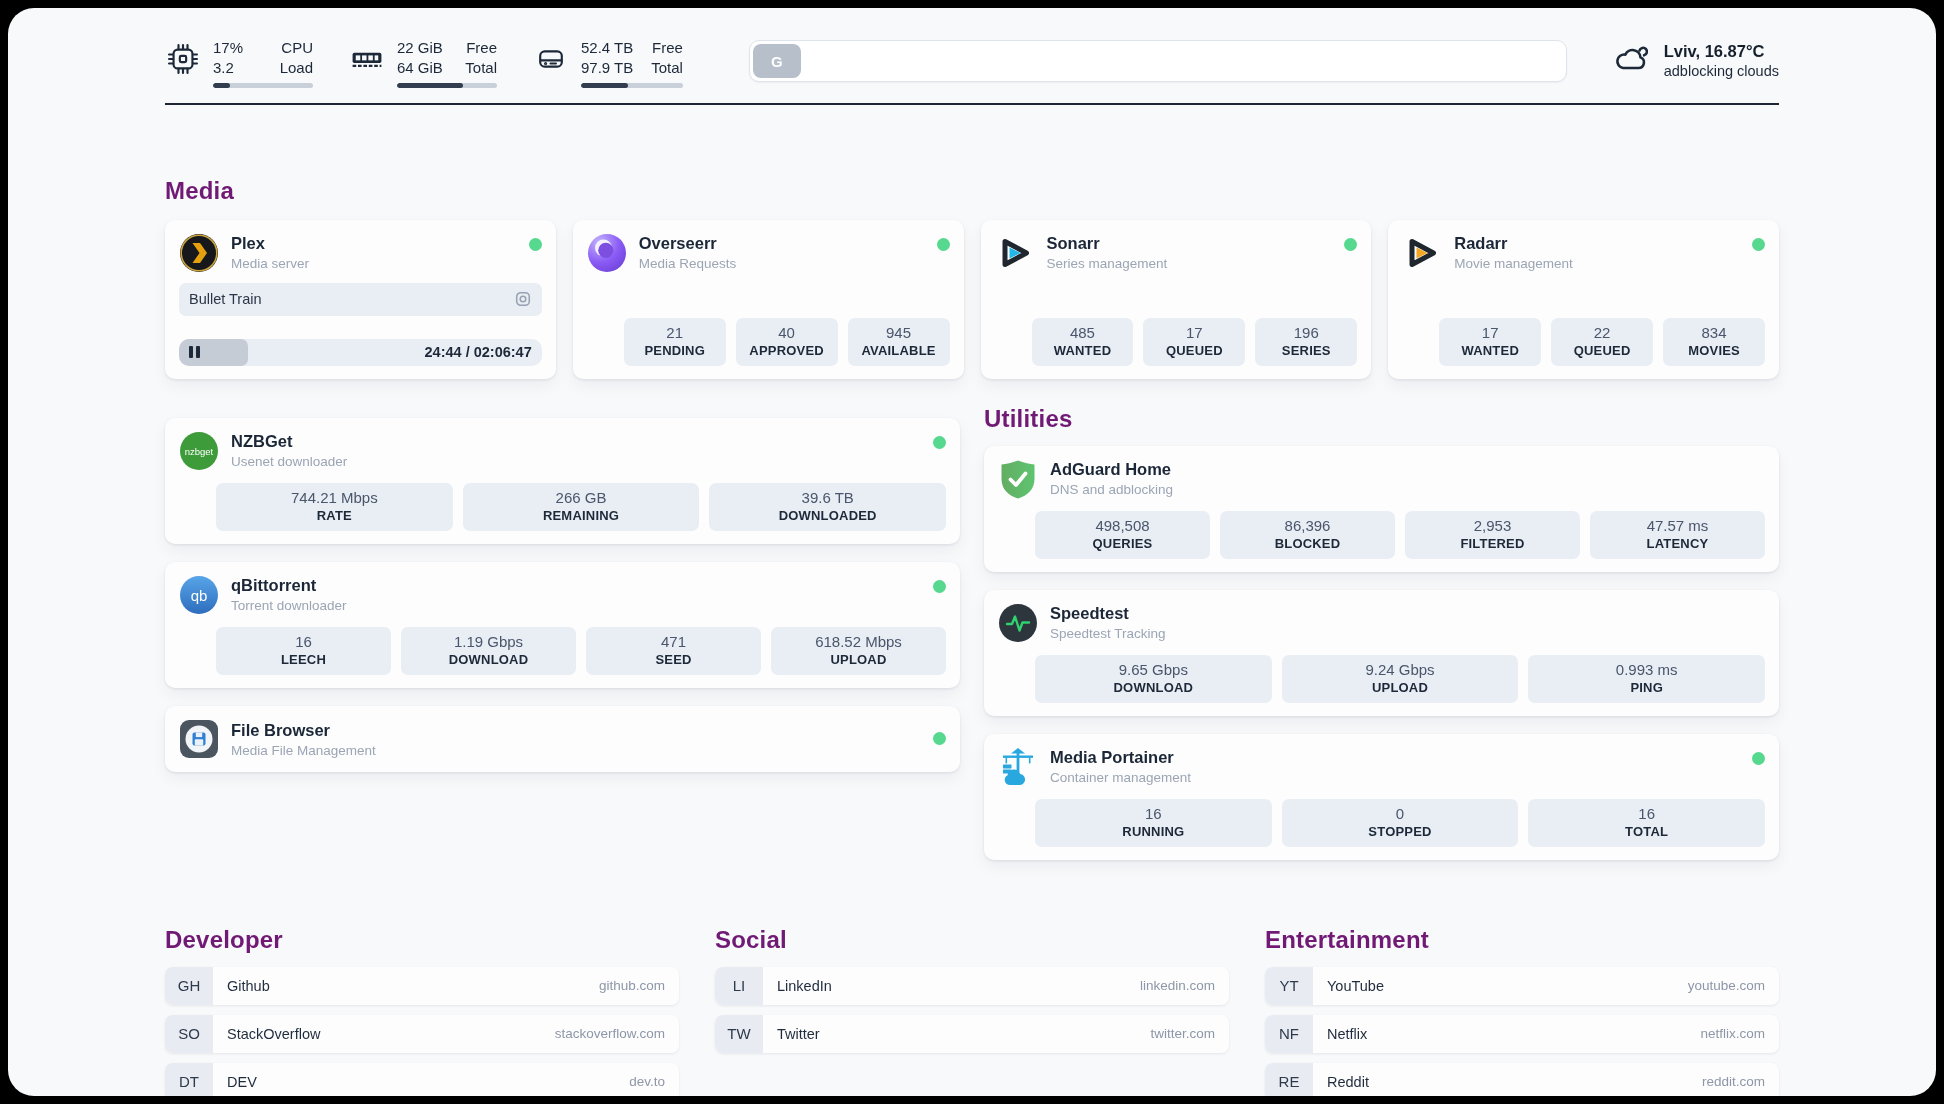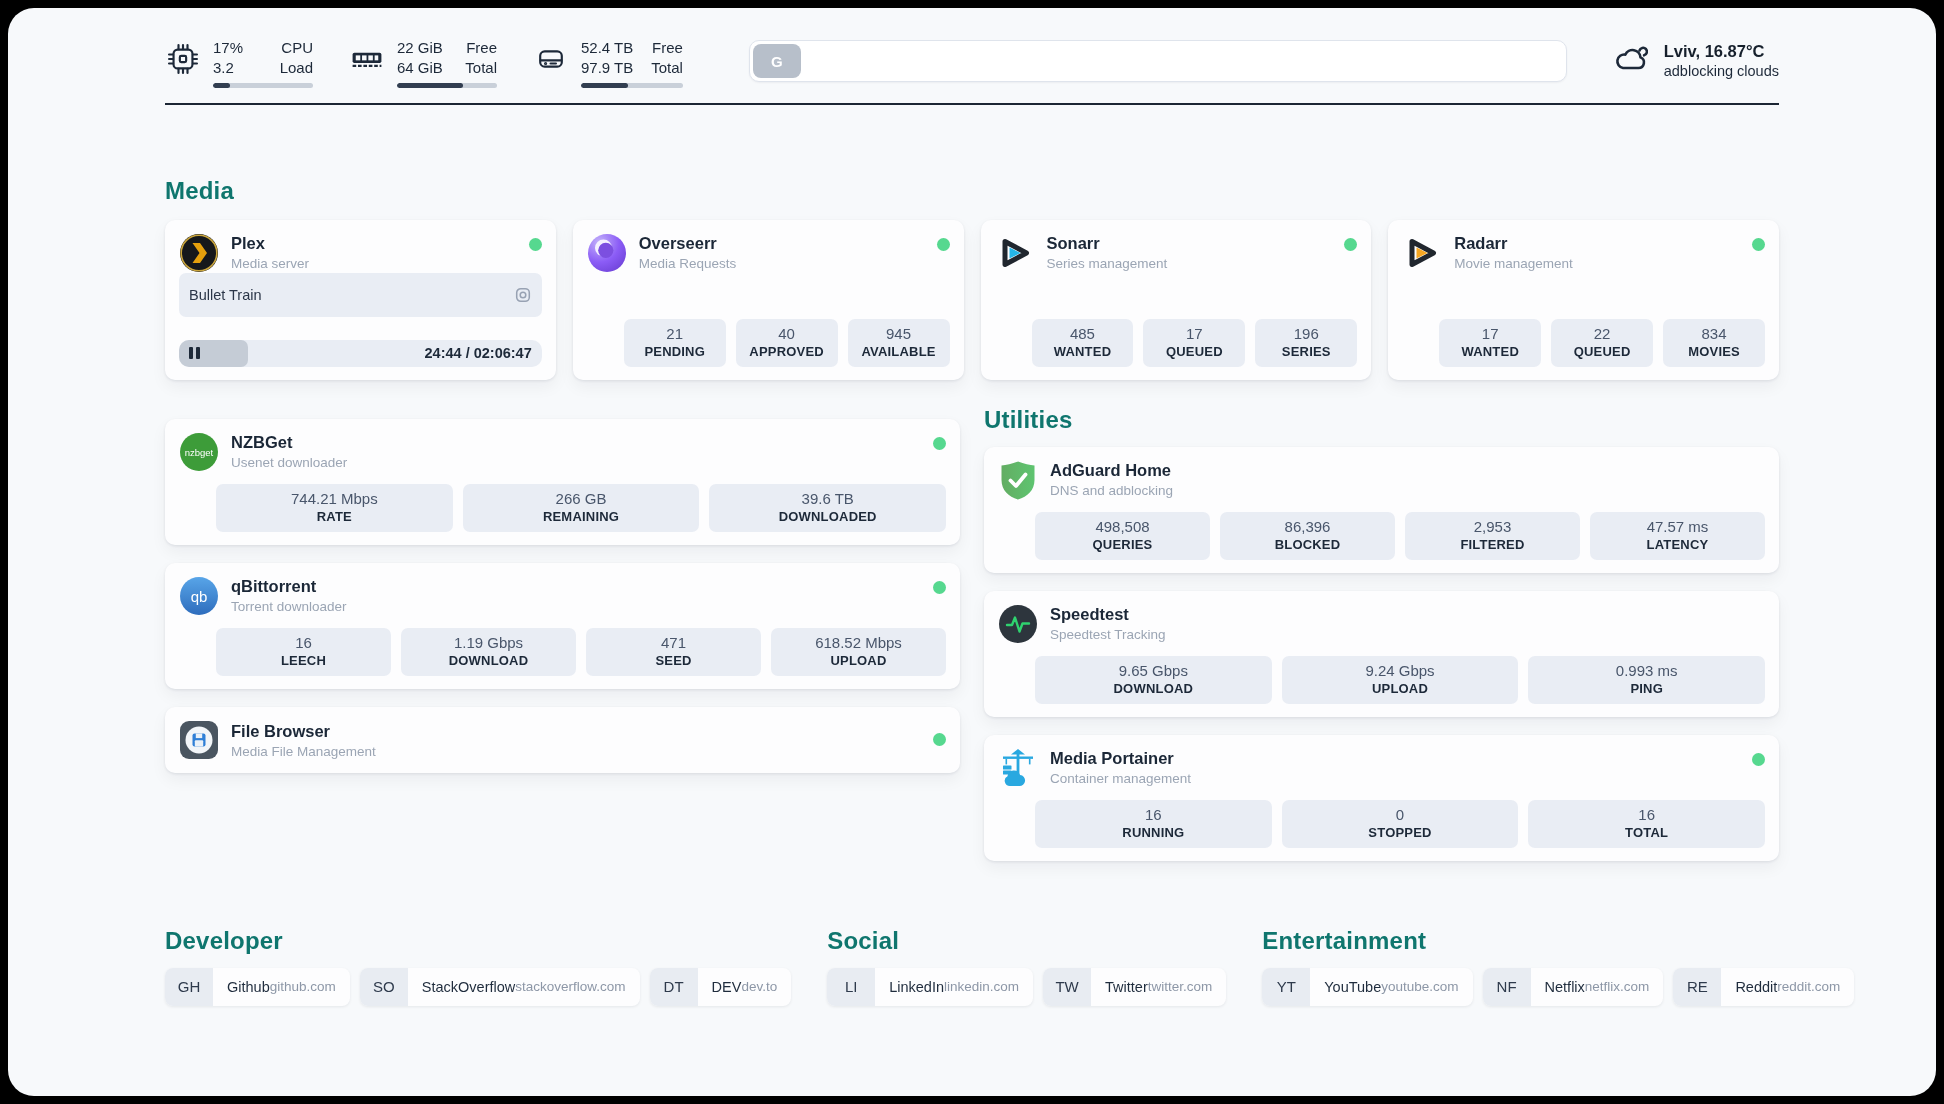--- a/index.html
+++ b/index.html
@@ -28,61 +28,61 @@
 
   .weather { display:flex; align-items:center; gap:13px; margin-top:2px; }
   .weather-icon { width:40px; height:40px; }
   .weather-icon svg { width:100%; height:100%; display:block; }
   .weather-loc { font-size:16.5px; font-weight:600; color:#16202c; }
   .weather-cond { font-size:14.5px; color:#1d2939; margin-top:2px; }
 
   .divider { margin-top:15px; border-top:2px solid #1c2634; }
 
   
-  .section-title { font-size:24px; font-weight:600; color:#0f766e; letter-spacing:.2px; }
+  .section-title { font-size:24px; font-weight:600; color:#701a75; letter-spacing:.2px; }
   .media-title { margin-top:72px; }
   .media-grid { display:grid; grid-template-columns:repeat(4,1fr); gap:17px; margin-top:15px; }
 
   .card { background:#fdfdfe; border-radius:10px; padding:13px 14px;
     box-shadow:0 1px 3px rgba(16,24,40,.09), 0 7px 16px rgba(16,24,40,.05);
     display:flex; flex-direction:column; cursor:pointer; }
   .media-grid .card { min-height:130px; }
   .card-head { display:flex; align-items:flex-start; gap:12px; }
   .app-icon { width:40px; height:40px; flex:0 0 auto; }
   .app-icon svg { width:100%; height:100%; display:block; }
   .app-title { font-size:16.5px; font-weight:600; color:#1b2737; padding-top:1px; }
   .app-sub { font-size:13.5px; color:#9ba5b4; margin-top:3px; }
   .dot { width:13px; height:13px; border-radius:50%; background:#56d88f; margin-left:auto; margin-top:5px; flex:0 0 auto; }
 
   .stats { display:flex; gap:10px; margin-top:auto; padding-top:12px;padding-left:37px; }
   .stat { flex:1; background:#e9edf4; border-radius:7px; text-align:center; padding:6px 4px 8px; }
   .stat-v { font-size:15px; color:#49566b; }
   .stat-l { font-size:13px; font-weight:700; color:#1d2939; margin-top:2px; letter-spacing:.2px; }
 
   
-  .player-row { background:#e9edf4; border-radius:7px; height:44px; display:flex; align-items:center; padding:0 10px; }
+  .player-row { background:#e9edf4; border-radius:7px; height:33px; display:flex; align-items:center; padding:0 10px; margin-top:10px; }
   .np-title { font-size:14.5px; color:#2b3648; }
   .np-icon { margin-left:auto; width:18px; height:18px; }
   .np-icon svg { width:100%; height:100%; display:block; }
   .player-track { position:relative; background:#e9edf4; border-radius:10px; height:27px; margin-top:23px; overflow:hidden; }
   .player-fill { position:absolute; left:0; top:0; bottom:0; background:#c5ccd6; border-radius:7px; }
   .pause { position:absolute; left:10px; top:50%; transform:translateY(-50%); display:flex; gap:3.5px; }
   .pause span { width:3.5px; height:12px; background:#1d2939; border-radius:1px; }
   .player-time { position:absolute; right:10px; top:50%; transform:translateY(-50%); font-size:14.5px; font-weight:600; color:#1d2939; }
 
   .two-col { display:grid; grid-template-columns:1fr 1fr; gap:24px; margin-top:26px; }
   .col-cards { display:flex; flex-direction:column; gap:18px; margin-top:13px; }
   .svc-card { min-height:121px; }
   .svc-card.short { min-height:64px; justify-content:center; }
   .svc-card.short .card-head { align-items:center; }
   .svc-card.short .dot { margin-top:0; }
 
   
   .bookmarks { display:grid; grid-template-columns:repeat(3,1fr); gap:36px; margin-top:66px; }
-  .bm-list { display:flex; flex-direction:row; gap:10px; margin-top:13px; }
+  .bm-list { display:flex; flex-direction:column; gap:10px; margin-top:13px; }
   .bm-row { display:flex; align-items:center; background:#fdfdfe; border-radius:8px; height:38px; overflow:hidden;
     box-shadow:0 1px 3px rgba(16,24,40,.08); cursor:pointer; }
   .bm-abbr { width:48px; align-self:stretch; background:#e8ecf2; display:flex; align-items:center; justify-content:center;
     font-size:15px; color:#2e3a4c; }
   .bm-name { margin-left:14px; font-size:14.5px; color:#1f2c3d; }
   .bm-url { margin-left:auto; margin-right:14px; font-size:13.5px; color:#8d97a7; }
 </style>
 </head>
 <body>
 

